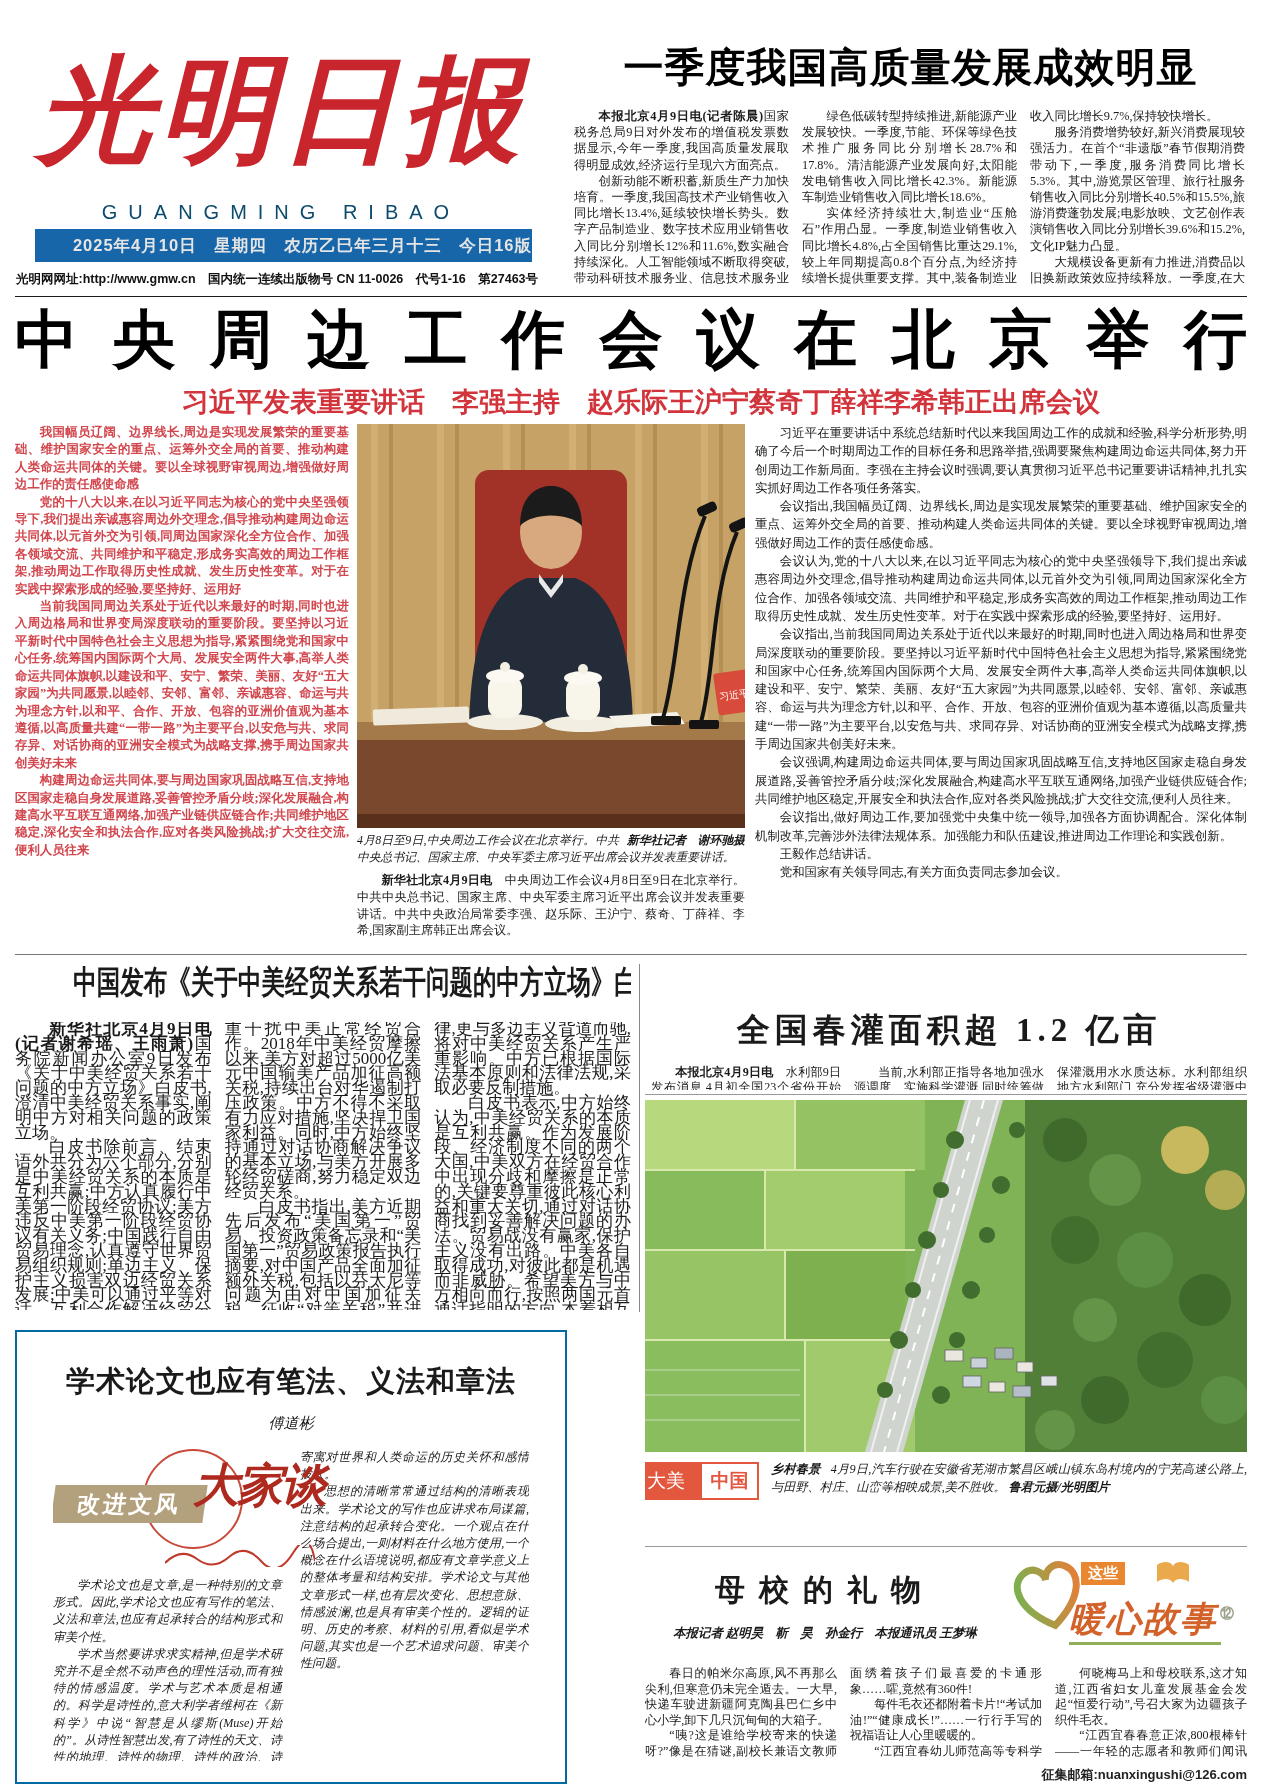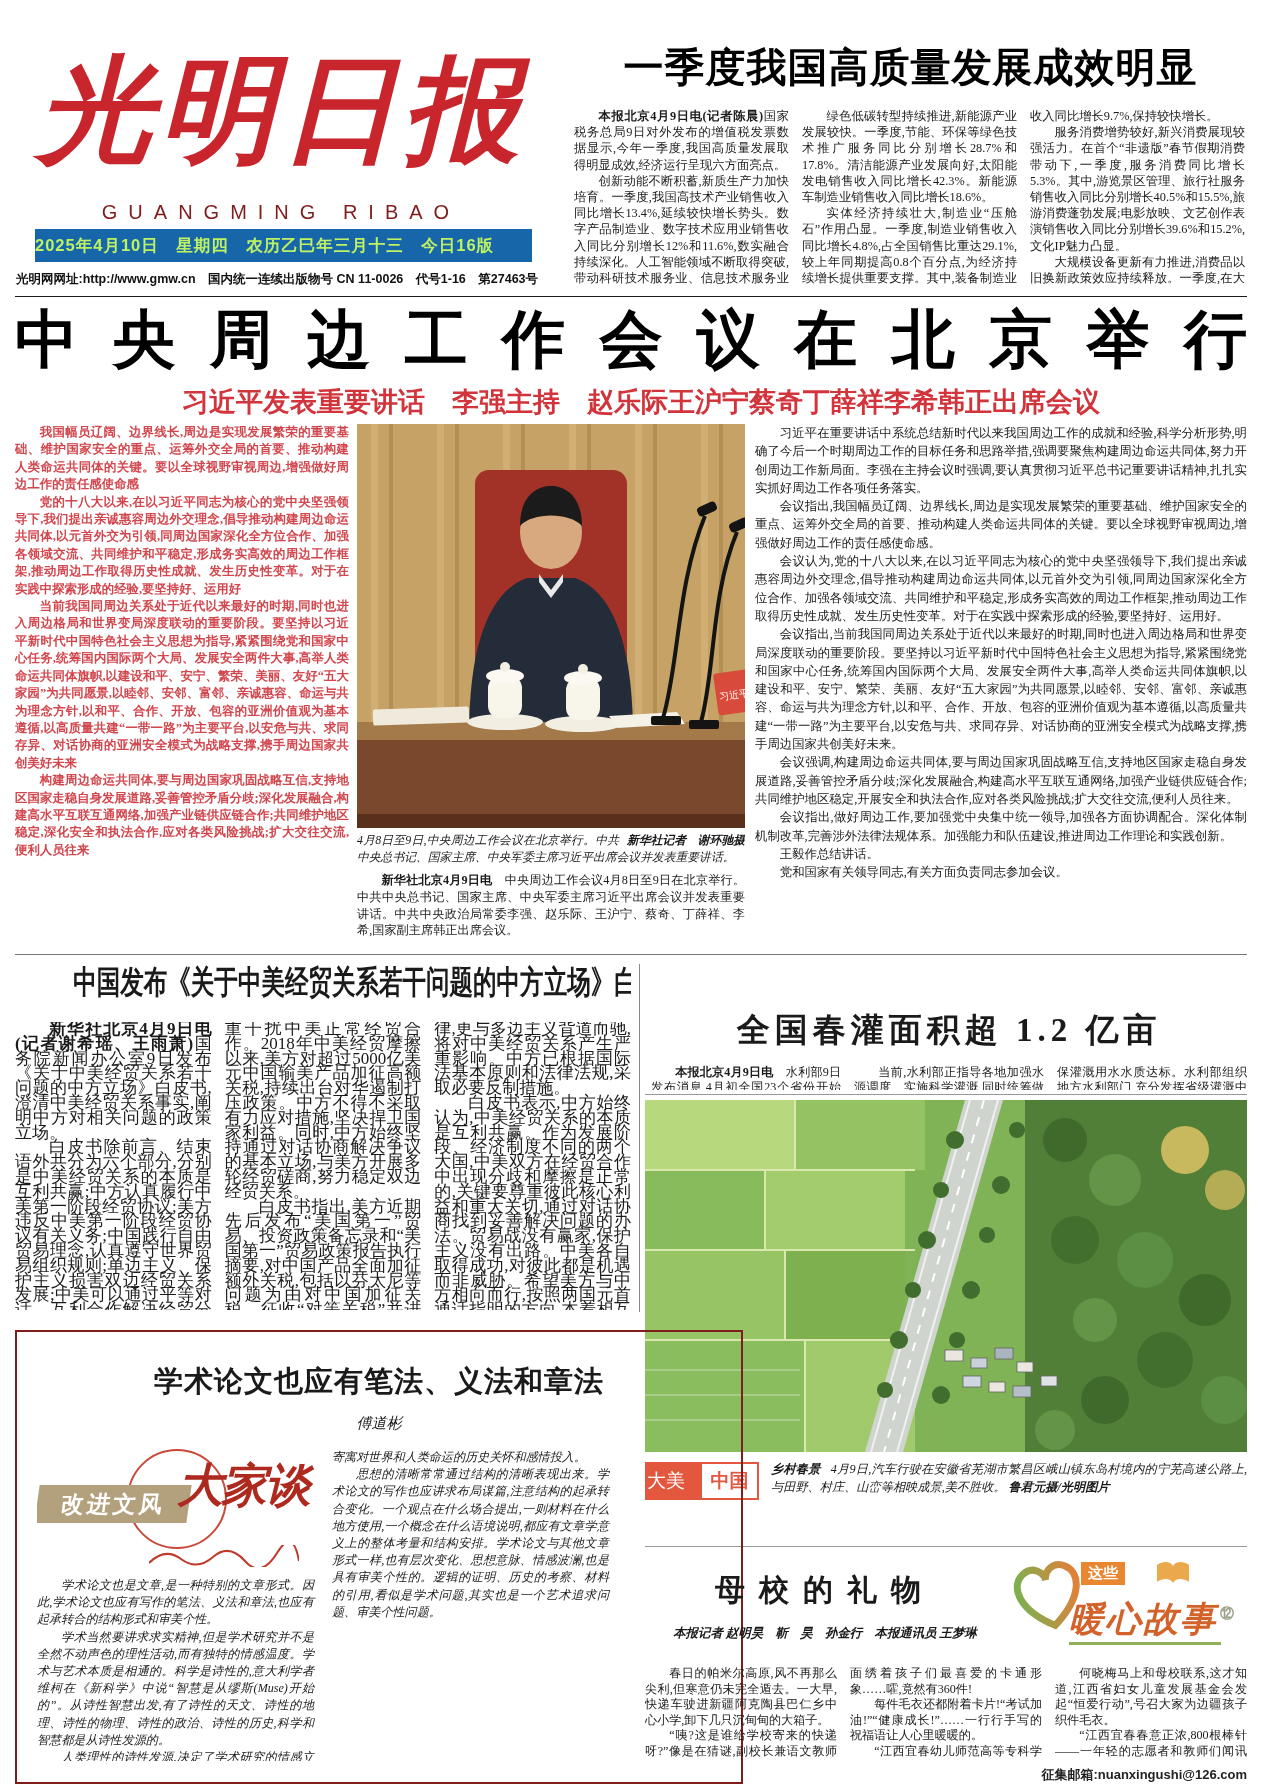--- a/index.html
+++ b/index.html
@@ -7,23 +7,23 @@
        font-family:"Liberation Serif","DejaVu Serif",serif;overflow:hidden;}
   .abs{position:absolute;}
   p{margin:0;text-indent:2em;}
   .cont p:first-child{text-indent:0;}
   .rule{position:absolute;background:#555;height:1px;}
 
   
   #masthead-title{left:22px;top:26px;width:518px;height:170px;line-height:170px;text-align:center;
     font-size:116px;font-weight:900;font-style:italic;color:#c9252c;letter-spacing:6px;}
   #masthead-roman{left:22px;top:201px;width:518px;text-align:center;font-size:20px;
-    letter-spacing:11px;color:#7f1d1d;font-family:"Liberation Sans",sans-serif;}
+    letter-spacing:11px;color:#0c4a6e;font-family:"Liberation Sans",sans-serif;}
   #date-bar{left:35px;top:229px;width:497px;height:33px;line-height:33px;background:#1766a9;
-    color:#bef264;text-align:left;font-size:16.5px;font-weight:700;letter-spacing:1px;
+    color:#e5e5e5;text-align:right;font-size:16.5px;font-weight:700;letter-spacing:1px;
     font-family:"Liberation Sans",sans-serif;}
   #pub-line{left:16px;top:271px;width:620px;font-size:12.5px;font-weight:700;color:#111;
     white-space:nowrap;font-family:"Liberation Sans",sans-serif;}
   #top-story{left:574px;top:40px;width:673px;height:250px;overflow:hidden;}
   .ts-headline{text-align:center;font-size:40px;font-weight:900;letter-spacing:1px;
     margin-bottom:13px;color:#000;}
   .ts-cols{display:flex;gap:13px;}
   .ts-col{width:215px;height:178px;overflow:hidden;font-size:12.3px;line-height:16.2px;text-align:justify;}
 
   #rule-1{left:15px;top:296px;width:1232px;background:#1a1a1a;}
@@ -71,22 +71,22 @@
   .bc-label{width:114px;height:38px;display:flex;border:2px solid #e4573f;box-sizing:border-box;
     flex:none;margin-top:2px;font-family:"Liberation Sans",sans-serif;}
   .bc-seg1{flex:1;background:#e4573f;color:#ffffff;font-size:19px;font-weight:400;line-height:34px;}
   .bc-seg2{flex:1;background:#fff;color:#e4573f;font-size:19px;font-weight:700;text-align:center;line-height:34px;}
   .bc-caption{flex:1;font-size:12.2px;line-height:18px;font-style:italic;text-align:justify;}
   .bc-title{font-weight:700;margin-right:10px;}
   .bc-credit{font-weight:700;}
   #rule-4{left:645px;top:1546px;width:602px;background:#999;}
 
   
-  #essay-box{left:15px;top:1330px;width:728px;height:454px;border:2px solid #7f1d1d;
-    box-sizing:border-box;padding:14px 20px;overflow:hidden;}
+  #essay-box{left:15px;top:1330px;width:552px;height:454px;border:2px solid #0369a1;
+    box-sizing:border-box;padding:14px 36px;overflow:hidden;}
   .essay-headline{text-align:center;font-size:29px;font-weight:900;letter-spacing:1px;margin-top:16px;
     font-family:"Liberation Sans","DejaVu Sans",sans-serif;}
   .essay-author{text-align:center;font-size:15px;font-style:italic;margin-top:12px;}
   .essay-content{display:flex;gap:18px;margin-top:16px;height:312px;overflow:hidden;}
   .essay-colL{width:277px;}
   .essay-colR{width:277px;}
   .essay-text{font-size:12.1px;line-height:17.2px;text-align:justify;font-style:italic;}
   .essay-logo{position:relative;height:120px;margin-bottom:8px;}
   .el-circle{position:absolute;left:90px;top:0;width:96px;height:96px;border:2px solid #c84a3a;border-radius:50%;}
   .el-box{position:absolute;left:0;top:36px;width:152px;height:38px;background:#b3a07c;color:#fff;

